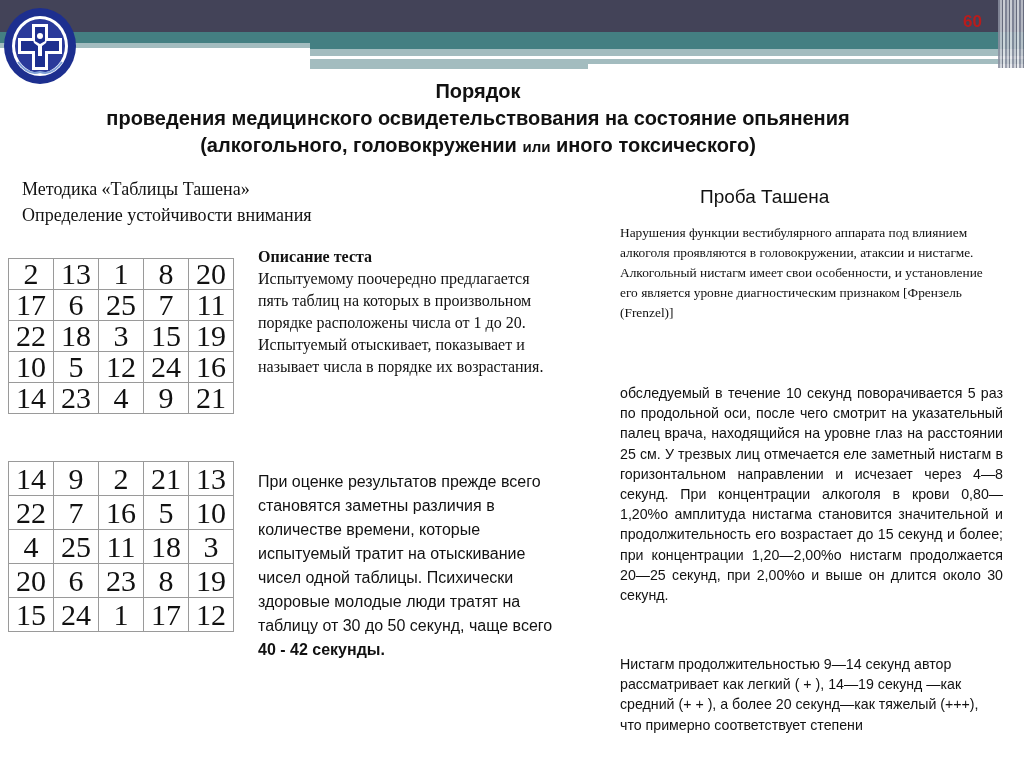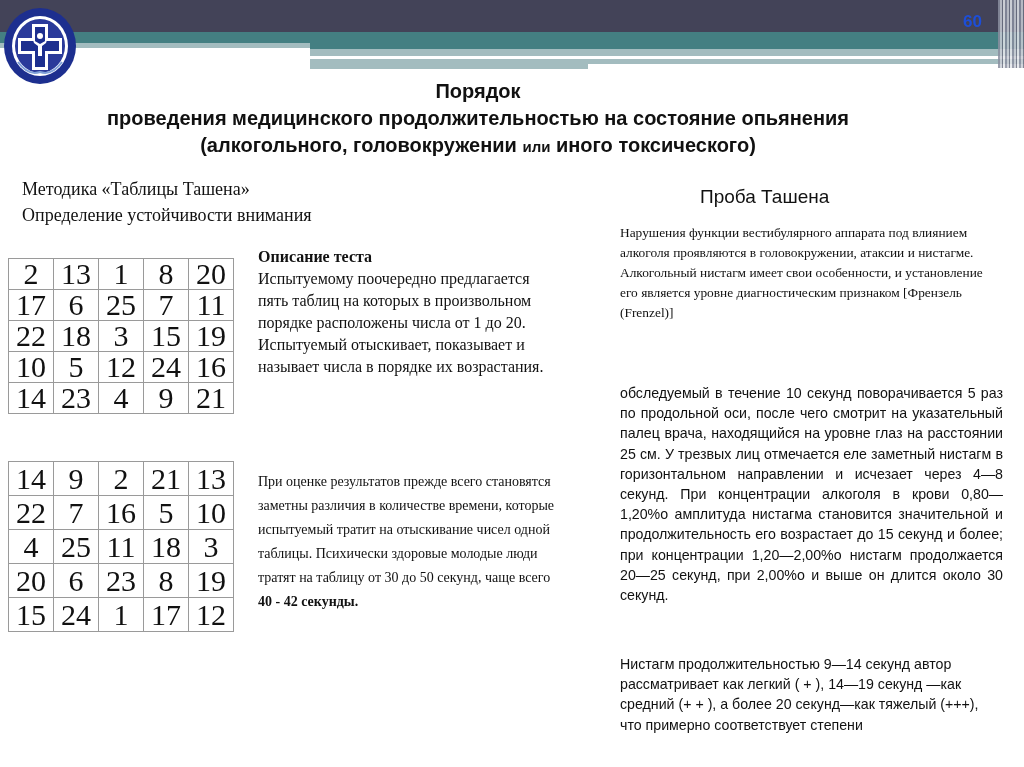--- a/index.html
+++ b/index.html
@@ -12,21 +12,21 @@
     .band-dark { position: absolute; left: 0; top: 0; width: 1024px; height: 32px; background: #434358; }
     .band-teal { position: absolute; left: 0; top: 32px; width: 1024px; height: 14px; background: #447f82; }
     .band-light1 { position: absolute; left: 0; top: 43px; width: 310px; height: 5px; background: #a3bcbf; }
     .band-light2 { position: absolute; left: 310px; top: 46px; width: 714px; height: 10px; background: #447f82; }
     .band-light3 { position: absolute; left: 310px; top: 49px; width: 714px; height: 7px; background: #a3bcbf; }
     .band-white { position: absolute; left: 310px; top: 56px; width: 175px; height: 3px; background: #fff; }
     .band-light4 { position: absolute; left: 310px; top: 59px; width: 714px; height: 10px; background: #a3bcbf; }
     .band-cut { position: absolute; left: 588px; top: 64px; width: 436px; height: 6px; background: #fff; }
     .edge-stripes { position: absolute; right: 0; top: 0; width: 26px; height: 68px;
       background: repeating-linear-gradient(90deg, #8a8fa0 0 2px, #c9cdd5 2px 4px, #6c7182 4px 5px, #e3e6ea 5px 7px); opacity: .85; }
-    .slide-number { position: absolute; left: 963px; top: 12px; font-weight: bold; font-size: 17px; color: #1d4ed8; }
+    .slide-number { position: absolute; left: 963px; top: 12px; font-weight: bold; font-size: 17px; color: #b91c1c; }
 
     
     .logo { position: absolute; left: 2px; top: 6px; width: 76px; height: 80px; }
 
     
     .title { position: absolute; left: 0; top: 78px; width: 956px; text-align: center;
       font-weight: bold; font-size: 20px; line-height: 27px; color: #111; }
     .title .small { font-size: 15px; }
 
     
@@ -36,21 +36,21 @@
       font-family: "Liberation Serif", serif; font-size: 30px; }
     .grid td { border: 1px solid #9a9a9a; width: 44px; height: 30px; text-align: center; padding: 0; line-height: 30px; }
     .grid1 { top: 258px; }
     .grid2 { top: 461px; }
     .grid2 td { height: 33px; line-height: 33px; }
 
     .desc { position: absolute; left: 258px; top: 246px; width: 300px;
       font-family: "Liberation Serif", serif; font-size: 16px; line-height: 22px; }
     .desc .head { font-weight: bold; display: block; }
     .eval { position: absolute; left: 258px; top: 470px; width: 300px;
-      font-family: Liberation Serif, serif; font-size: 14px; line-height: 24px; }
+      font-family: Liberation Sans, sans-serif; font-size: 16px; line-height: 24px; }
     .eval b { font-weight: bold; }
 
     
     .rtitle { position: absolute; left: 700px; top: 186px; width: 190px; font-size: 19px; }
     .rintro { position: absolute; left: 620px; top: 223px; width: 380px;
       font-family: "Liberation Serif", serif; font-size: 13.4px; line-height: 20px; }
     .rbody { position: absolute; left: 620px; top: 383px; width: 383px;
       font-size: 14.2px; line-height: 20.2px; text-align: justify; }
     .rfoot { position: absolute; left: 620px; top: 654px; width: 383px;
       font-size: 14.2px; line-height: 20.2px; }
@@ -77,21 +77,21 @@
     <path d="M30 18 h16 v14 h14 v16 h-14 v16 h-16 v-16 h-14 v-16 h14 z" fill="#ffffff"></path>
     <path d="M33 21 h10 v14 h14 v10 h-14 v16 h-10 v-16 h-14 v-10 h14 z" fill="#1d2f8f"></path>
     <circle cx="38" cy="30" r="3" fill="#fff"></circle>
     <path d="M31 34 L38 38 L45 34 L44 37 L40 40 L40 50 L36 50 L36 40 L32 37 Z" fill="#fff"></path>
     <path d="M16 56 Q26 70 38 66 Q50 70 60 56" stroke="#7fa0d8" stroke-width="2" fill="none"></path>
   </svg>
 </div>
 
 <div class="title">
   <div>Порядок</div>
-  <div>проведения медицинского продолжительностью на состояние опьянения</div>
+  <div>проведения медицинского освидетельствования на состояние опьянения</div>
   <div><span>(алкогольного, головокружении </span><span class="small">или</span><span> иного токсического)</span></div>
 </div>
 
 <div class="method">
   <div>Методика «Таблицы Ташена»</div>
   <div>Определение устойчивости внимания</div>
 </div>
 
 <table class="grid grid1">
   <tbody id="grid1-body">

